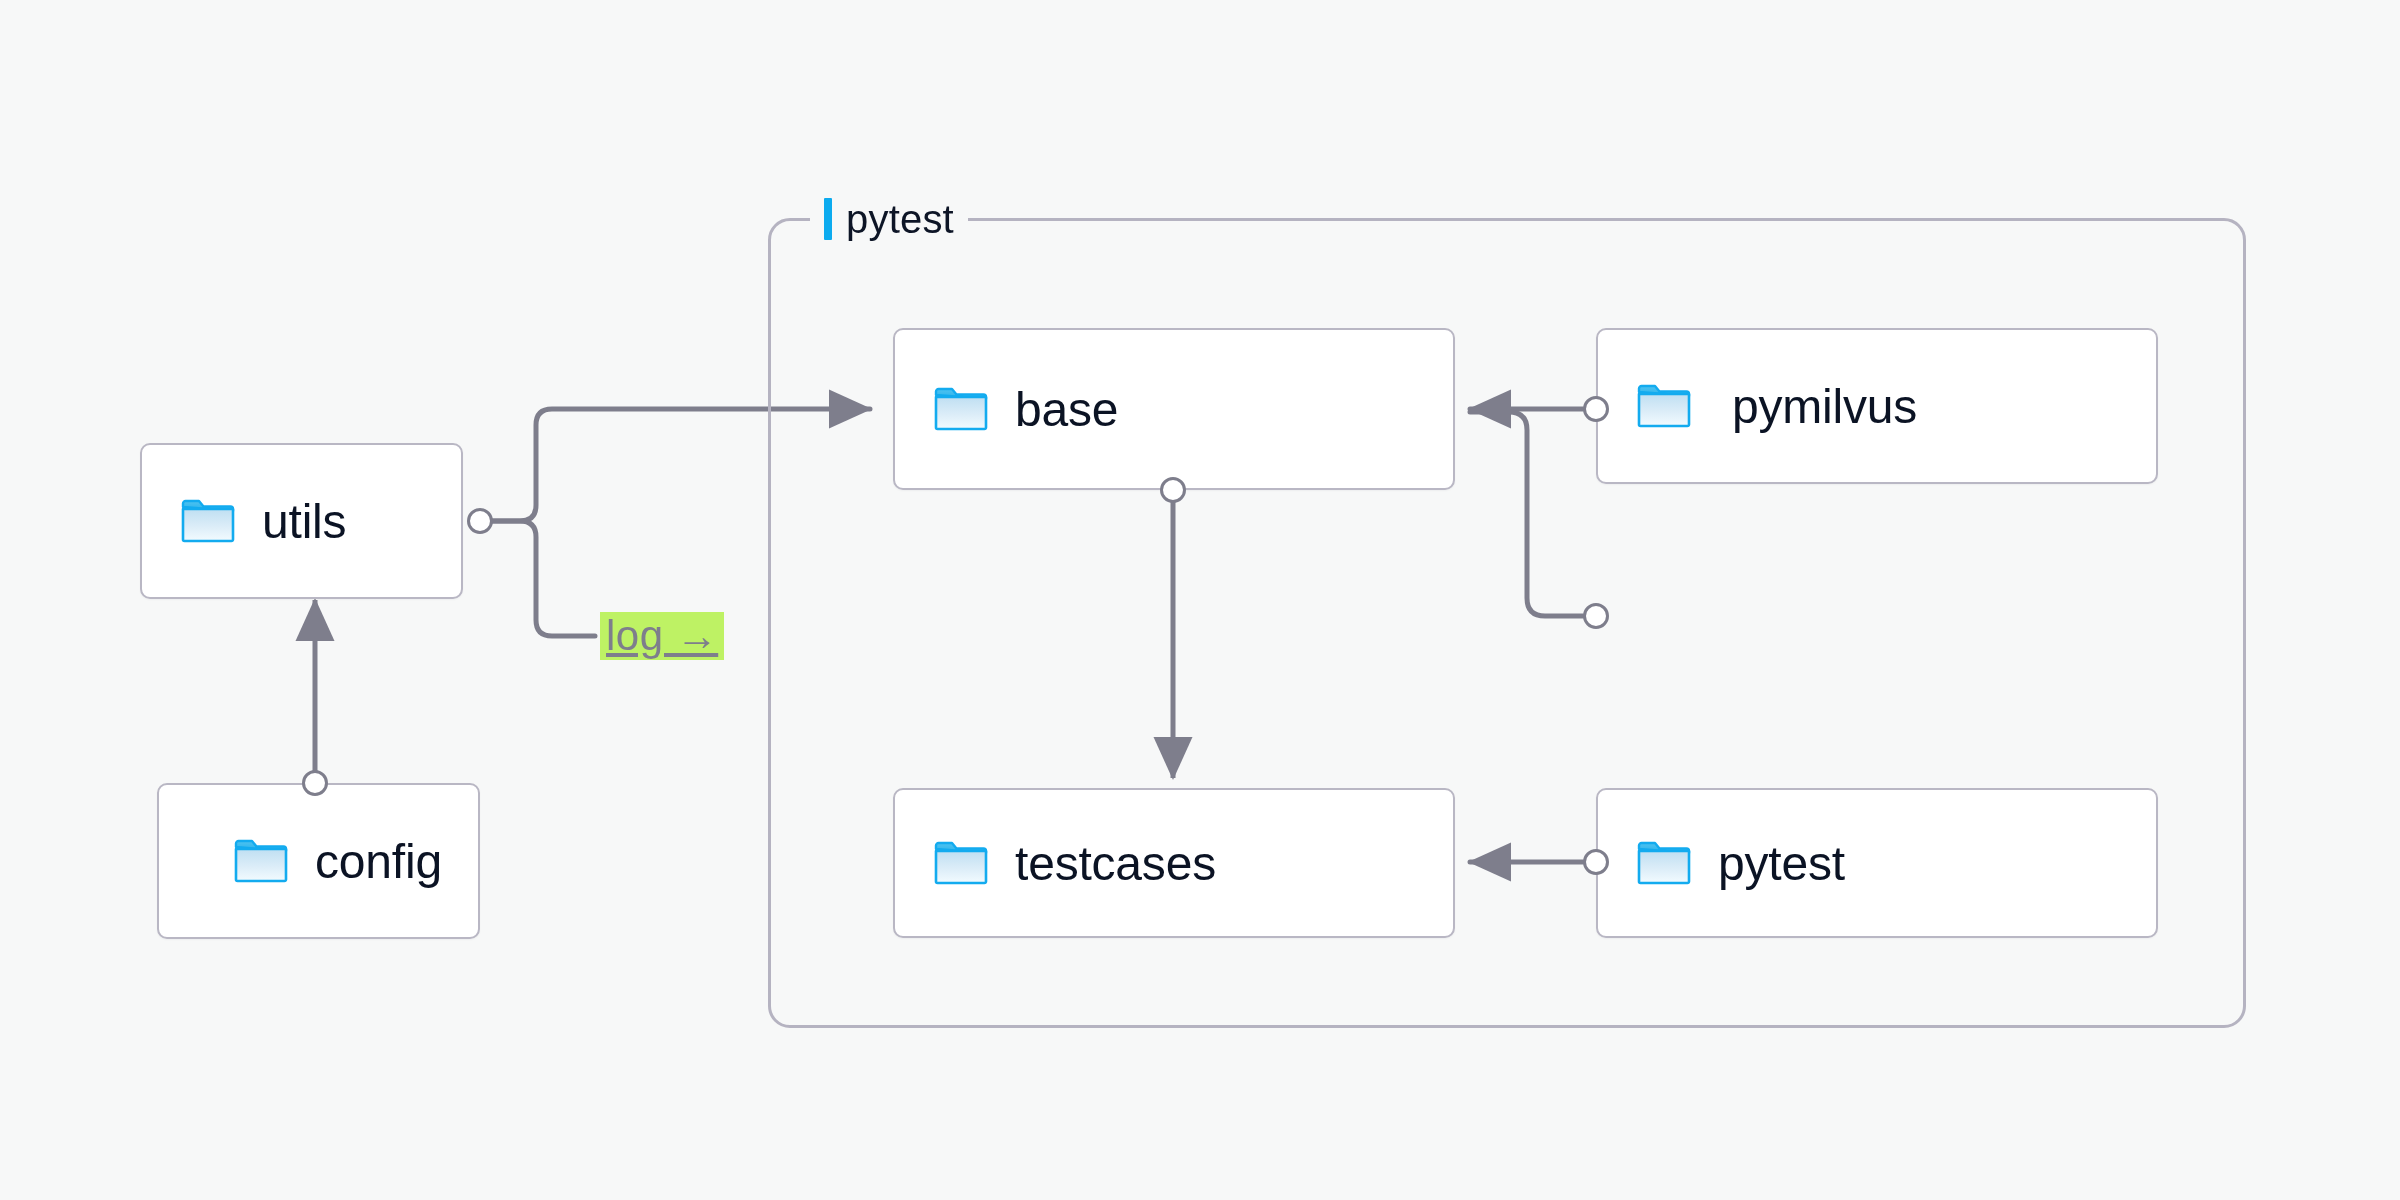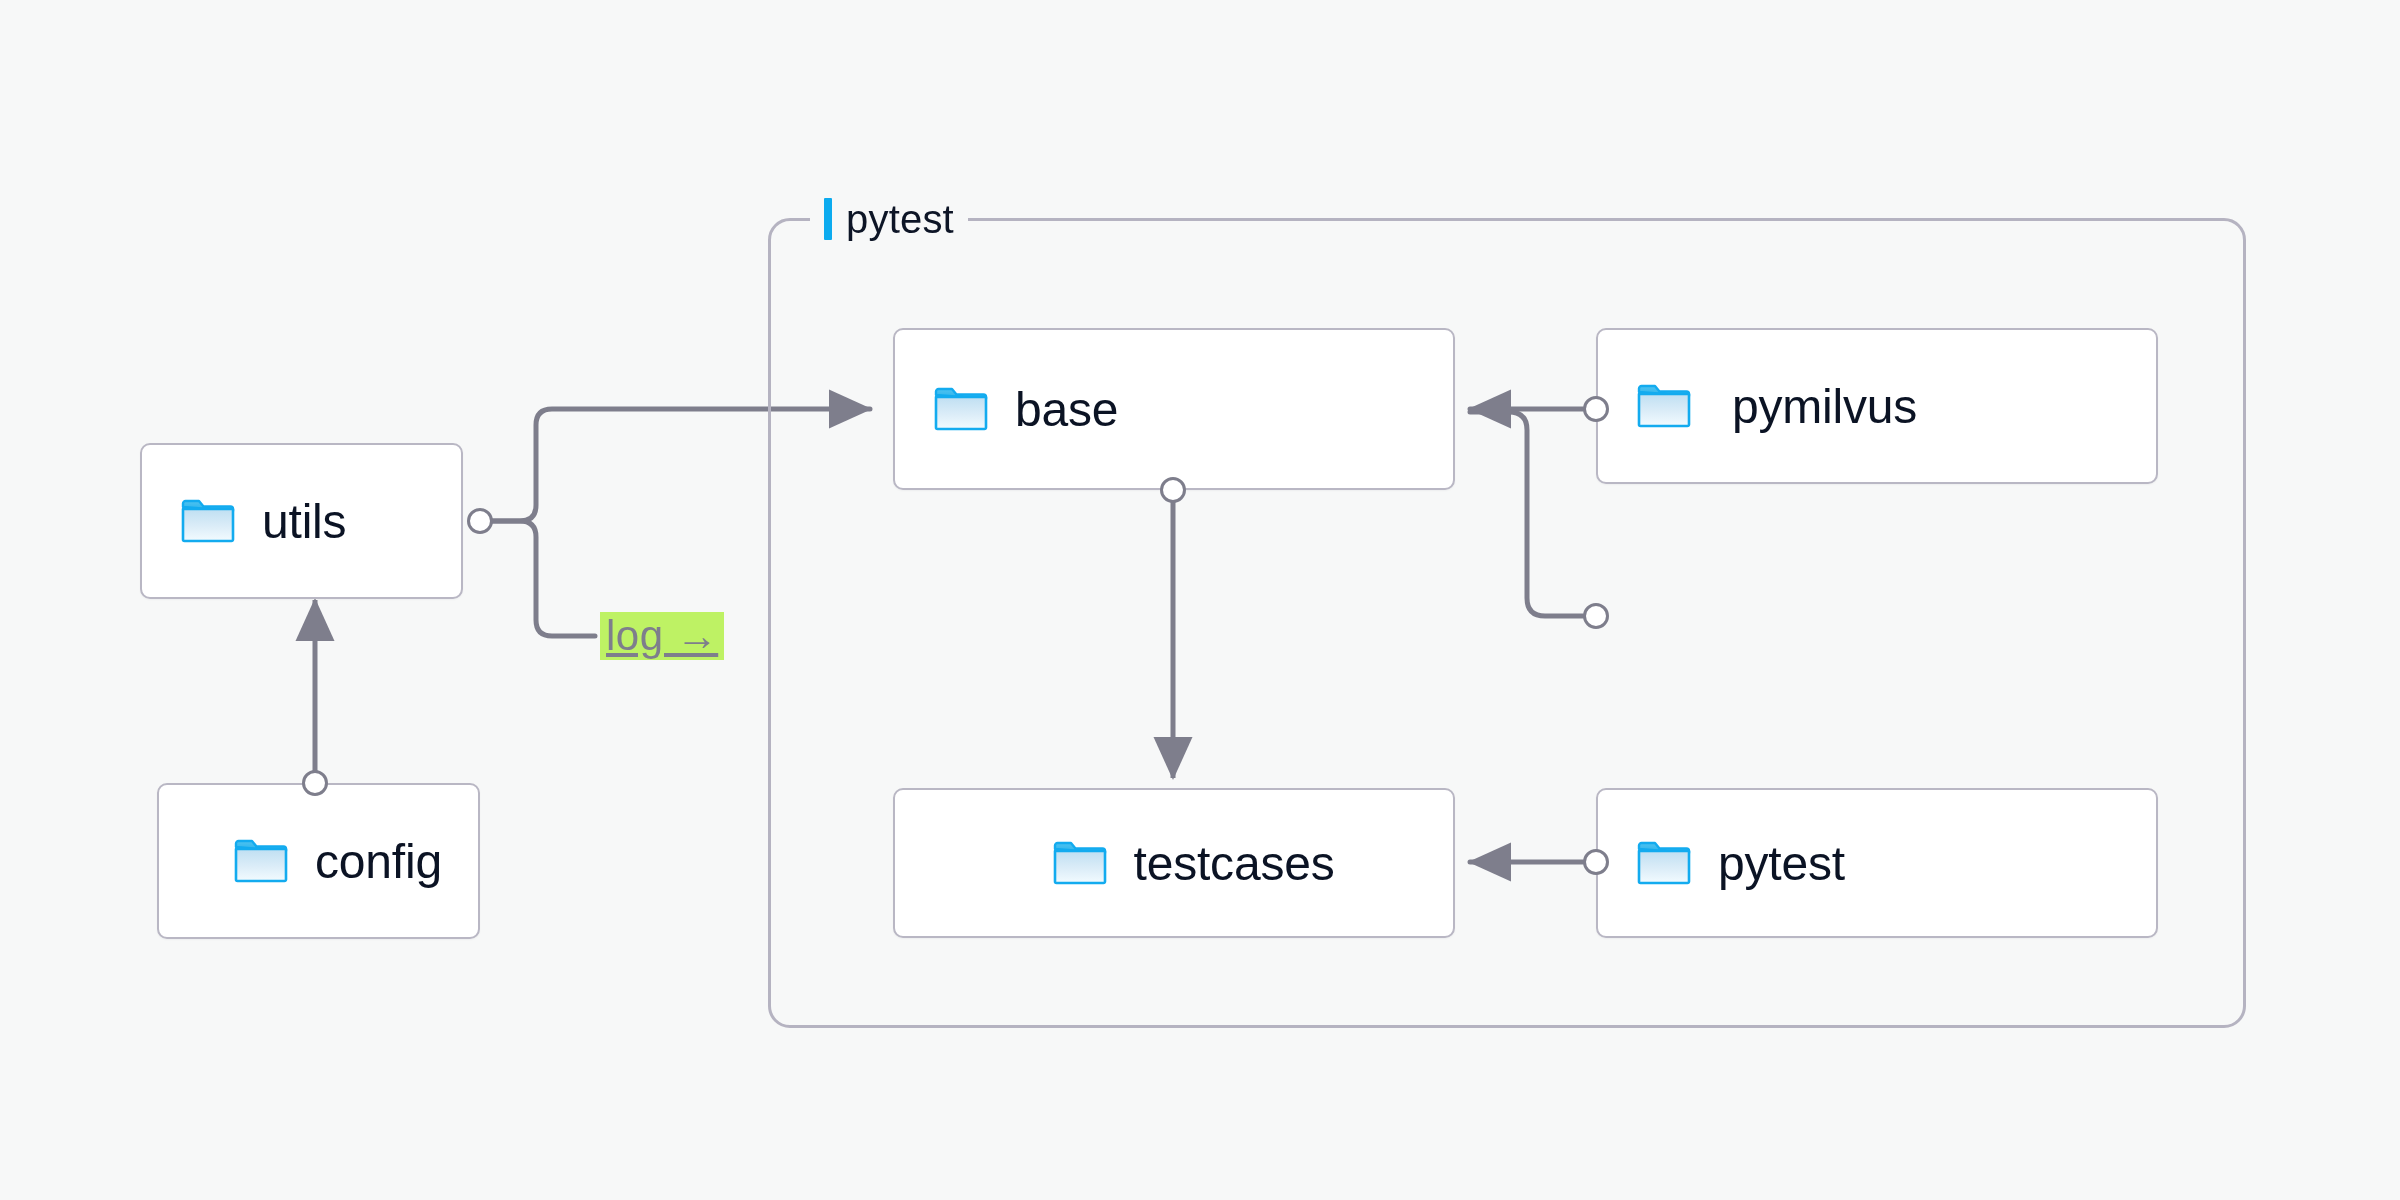--- a/index.html
+++ b/index.html
@@ -184,21 +184,21 @@
 
   <div class="node" style="left:893px; top:328px; width:562px; height:162px;">
     <svg class="folder-icon" viewBox="0 0 56 46">
       <path d="M3,9 L3,5.5 A2.5,2.5 0 0 1 5.5,3 L19,3 L23.5,8.5 L50.5,8.5 A2.5,2.5 0 0 1 53,11 L53,13 Z" fill="url(#folderTabGrad)" stroke="#13abef" stroke-width="2.4" stroke-linejoin="round"></path>
       <path d="M3,11 L53,11 L53,41.5 A1.5,1.5 0 0 1 51.5,43 L4.5,43 A1.5,1.5 0 0 1 3,41.5 Z" fill="url(#folderGrad)" stroke="#13abef" stroke-width="2.6" stroke-linejoin="round"></path>
     </svg>
     <span class="node-label">base</span>
   </div>
   <div class="port" style="left:1160px; top:477px;"></div>
 
-  <div class="node" style="left:893px; top:788px; width:562px; height:150px;justify-content:center;">
+  <div class="node" style="left:893px; top:788px; width:562px; height:150px;">
     <svg class="folder-icon" viewBox="0 0 56 46">
       <path d="M3,9 L3,5.5 A2.5,2.5 0 0 1 5.5,3 L19,3 L23.5,8.5 L50.5,8.5 A2.5,2.5 0 0 1 53,11 L53,13 Z" fill="url(#folderTabGrad)" stroke="#13abef" stroke-width="2.4" stroke-linejoin="round"></path>
       <path d="M3,11 L53,11 L53,41.5 A1.5,1.5 0 0 1 51.5,43 L4.5,43 A1.5,1.5 0 0 1 3,41.5 Z" fill="url(#folderGrad)" stroke="#13abef" stroke-width="2.6" stroke-linejoin="round"></path>
     </svg>
     <span class="node-label">testcases</span>
   </div>
 
   <div class="node" style="left:1596px; top:328px; width:562px; height:156px;gap:40px;">
     <svg class="folder-icon" viewBox="0 0 56 46">
       <path d="M3,9 L3,5.5 A2.5,2.5 0 0 1 5.5,3 L19,3 L23.5,8.5 L50.5,8.5 A2.5,2.5 0 0 1 53,11 L53,13 Z" fill="url(#folderTabGrad)" stroke="#13abef" stroke-width="2.4" stroke-linejoin="round"></path>

